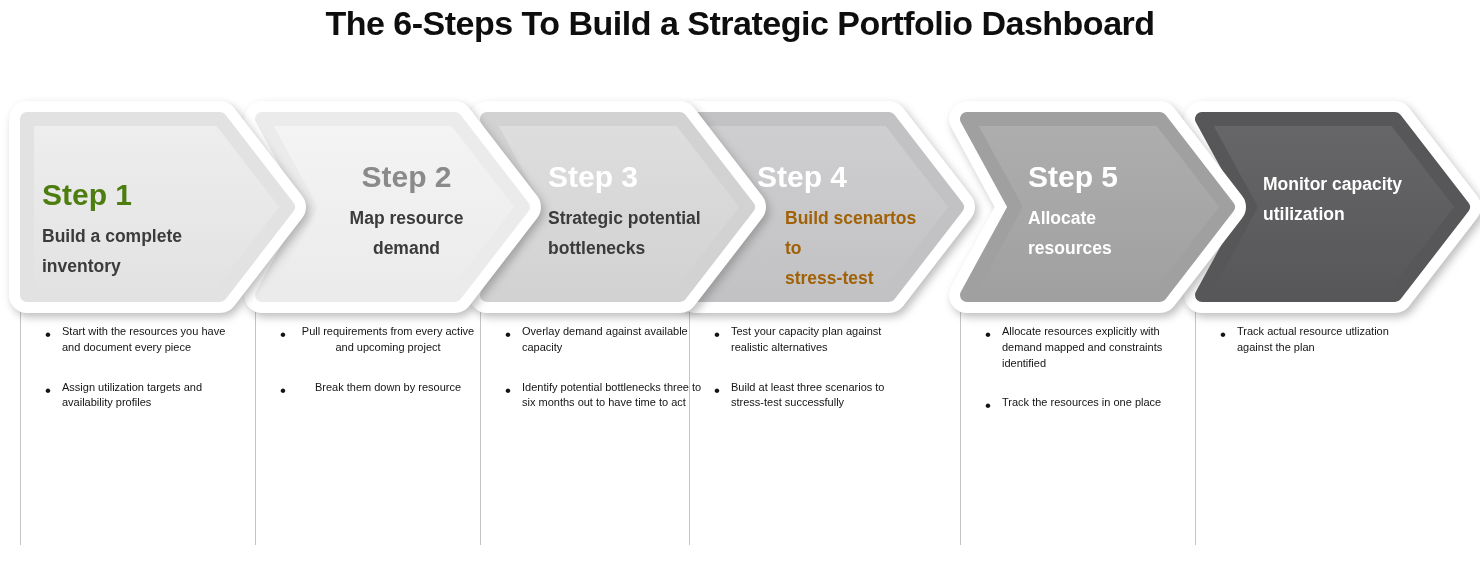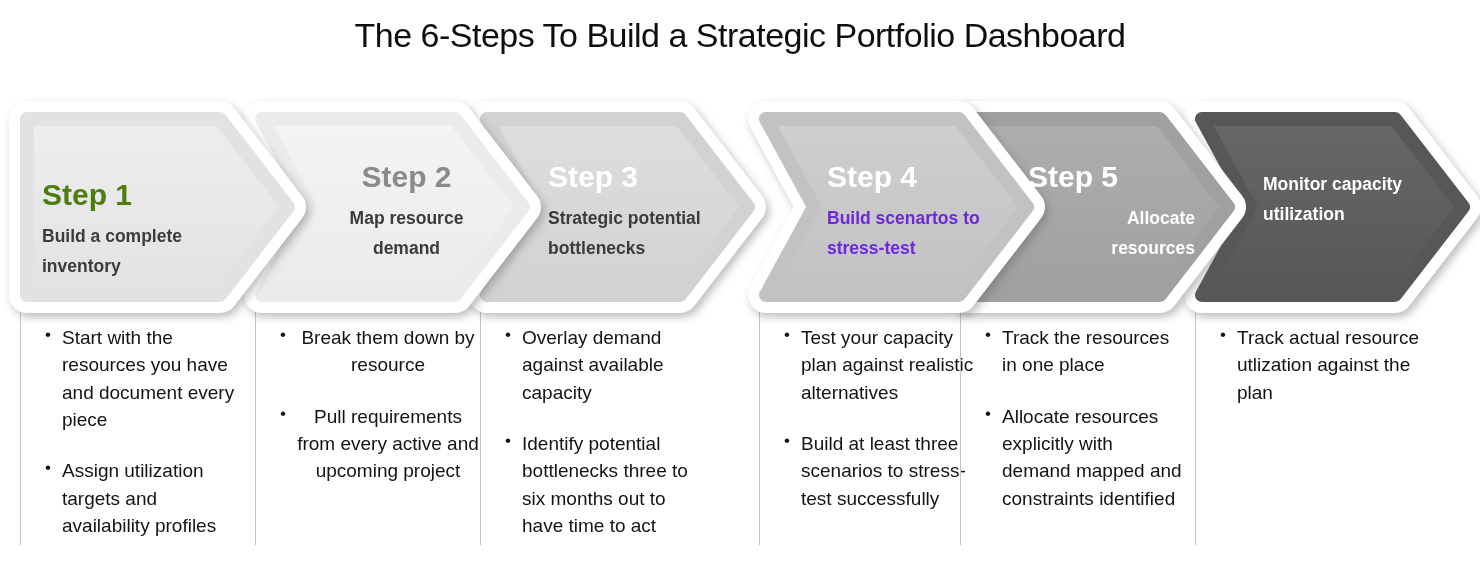--- a/index.html
+++ b/index.html
@@ -6,40 +6,40 @@
   .canvas {
     position: relative;
     width: 1480px;
     height: 588px;
     background: #ffffff;
     font-family: "Liberation Sans", sans-serif;
     overflow: hidden;
   }
   .page-title {
     position: absolute;
-    top: 16px;
+    top: 4px;
     left: 0;
     width: 100%;
     margin: 0;
     text-align: center;
     font-size: 34px;
-    font-weight: 400;
+    font-weight: 700;
     letter-spacing: -0.5px;
     color: #0e0e0e;
   }
   .step-col {
     position: absolute;
     top: 0;
     width: 235px;
     height: 588px;
   }
   .step-col[data-index="0"] { left: 20px;   }
   .step-col[data-index="1"] { left: 255px; text-align: center;  }
   .step-col[data-index="2"] { left: 480px;  }
-  .step-col[data-index="3"] { left: 759px;  }
+  .step-col[data-index="3"] { left: 689px;  }
   .step-col[data-index="4"] { left: 960px;  }
   .step-col[data-index="5"] { left: 1195px; }
 
   .arrow-svg {
     position: absolute;
     left: 0;
     top: 112px;
     width: 280px;
     height: 190px;
     overflow: visible;
@@ -103,21 +103,21 @@
   .bullets ul {
     list-style: none;
     margin: 0;
     padding: 0 0 0 24px;
   }
   .bullets li {
     position: relative;
     padding-left: 17px;
     max-width: 182px;
     margin-bottom: 24px;
-    font-size: 19px;
+    font-size: 11px;
     line-height: 1.44;
     color: #141414;
   }
   .bullets li::before {
     content: "\2022";
     position: absolute;
     left: 0;
     top: -1px;
     font-size: 17px;
   }
@@ -181,22 +181,22 @@
       <path class="arrow-outline" d="M 7 7 L 200 7 L 268 95 L 200 183 L 7 183 L 55 95 Z"></path>
       <path class="arrow-path" d="M 7 7 L 200 7 L 268 95 L 200 183 L 7 183 L 55 95 Z" fill="url(#grad1)" stroke="#ebebeb"></path>
     </svg>
     <div class="arrow-text">
       <div class="step-label" style="color: rgb(138, 138, 138);">Step 2</div>
       <div class="step-subtitle" style="color: rgb(59, 59, 59);">Map resource
 demand</div>
     </div>
     <div class="bullets">
       <ul>
+        <li><span>Pull requirements from every active and upcoming project</span></li>
         <li><span>Break them down by resource</span></li>
-        <li><span>Pull requirements from every active and upcoming project</span></li>
       </ul>
     </div>
   </div>
 
   <div class="step-col" data-index="2">
     <svg class="arrow-svg" viewBox="0 0 280 190">
       <path class="arrow-outline" d="M 7 7 L 200 7 L 268 95 L 200 183 L 7 183 L 55 95 Z"></path>
       <path class="arrow-path" d="M 7 7 L 200 7 L 268 95 L 200 183 L 7 183 L 55 95 Z" fill="url(#grad2)" stroke="#d2d2d3"></path>
     </svg>
     <div class="arrow-text">
@@ -212,45 +212,45 @@
     </div>
   </div>
 
   <div class="step-col" data-index="3">
     <svg class="arrow-svg" viewBox="0 0 280 190">
       <path class="arrow-outline" d="M 7 7 L 200 7 L 268 95 L 200 183 L 7 183 L 55 95 Z"></path>
       <path class="arrow-path" d="M 7 7 L 200 7 L 268 95 L 200 183 L 7 183 L 55 95 Z" fill="url(#grad3)" stroke="#c2c2c4"></path>
     </svg>
     <div class="arrow-text">
       <div class="step-label" style="color: rgb(255, 255, 255);">Step 4</div>
-      <div class="step-subtitle" style="color: #6d28d9;">Build scenartos to
+      <div class="step-subtitle" style="color: #a16207; margin-left: 28px;">Build scenartos to
 stress-test</div>
     </div>
     <div class="bullets">
       <ul>
         <li><span>Test your capacity plan against realistic alternatives</span></li>
         <li><span>Build at least three scenarios to stress-test successfully</span></li>
       </ul>
     </div>
   </div>
 
   <div class="step-col" data-index="4">
     <svg class="arrow-svg" viewBox="0 0 280 190">
       <path class="arrow-outline" d="M 7 7 L 200 7 L 268 95 L 200 183 L 7 183 L 55 95 Z"></path>
       <path class="arrow-path" d="M 7 7 L 200 7 L 268 95 L 200 183 L 7 183 L 55 95 Z" fill="url(#grad4)" stroke="#a0a0a1"></path>
     </svg>
     <div class="arrow-text">
       <div class="step-label" style="color: rgb(255, 255, 255);">Step 5</div>
-      <div class="step-subtitle" style="color: rgb(255, 255, 255); text-align: right;">Allocate
+      <div class="step-subtitle" style="color: rgb(255, 255, 255);">Allocate
 resources</div>
     </div>
     <div class="bullets">
       <ul>
+        <li><span>Allocate resources explicitly with demand mapped and constraints identified</span></li>
         <li><span>Track the resources in one place</span></li>
-        <li><span>Allocate resources explicitly with demand mapped and constraints identified</span></li>
       </ul>
     </div>
   </div>
 
   <div class="step-col" data-index="5">
     <svg class="arrow-svg" viewBox="0 0 280 190">
       <path class="arrow-outline" d="M 7 7 L 200 7 L 268 95 L 200 183 L 7 183 L 55 95 Z"></path>
       <path class="arrow-path" d="M 7 7 L 200 7 L 268 95 L 200 183 L 7 183 L 55 95 Z" fill="url(#grad5)" stroke="#575759"></path>
     </svg>
     <div class="arrow-text">

